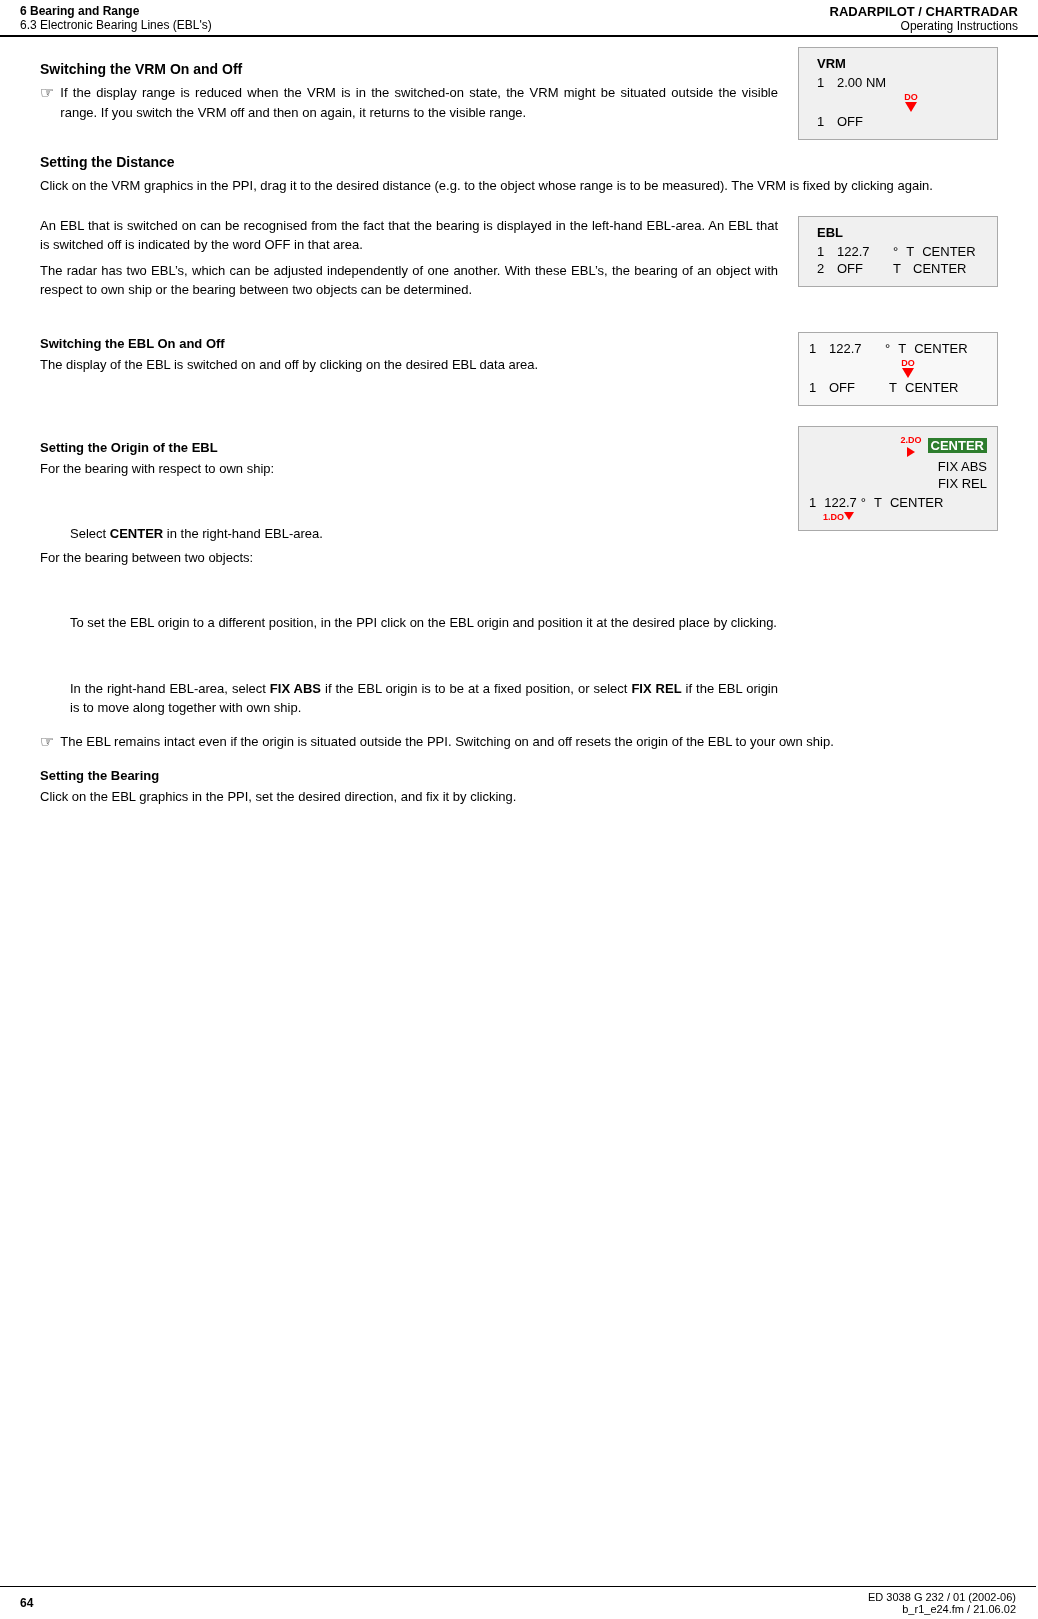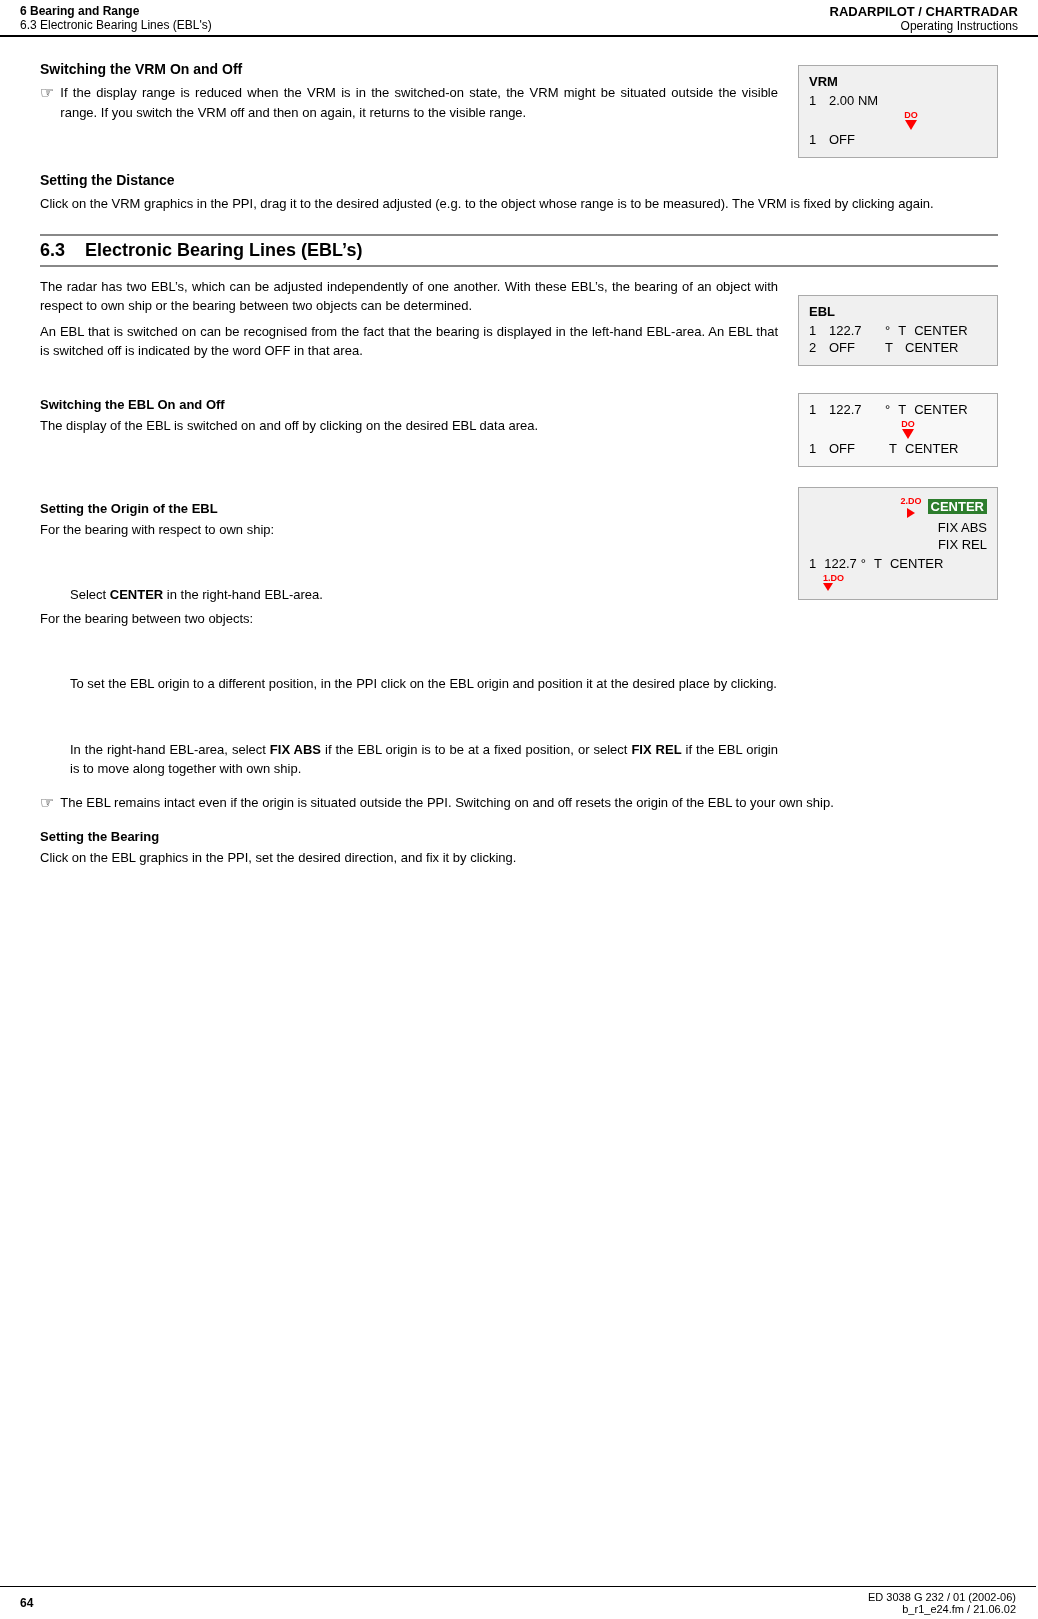--- a/index.html
+++ b/index.html
@@ -121,24 +121,23 @@
     }
     .big-section-title {
       font-size: 18px;
       font-weight: bold;
     }
 
     
     .ui-box {
       border: 1px solid #aaa;
       background: #f0f0f0;
-      padding: 8px 10px;
+      padding: 8px 18px;
       font-size: 13px;
       min-width: 170px;
-      margin-top: 18px;
     }
     .ui-box-label {
       font-weight: bold;
       margin-bottom: 4px;
       font-size: 13px;
     }
     .ui-box-row {
       display: flex;
       align-items: center;
       gap: 4px;
@@ -211,21 +210,21 @@
     }
     .arrow-right-shape {
       width: 0;
       height: 0;
       border-top: 5px solid transparent;
       border-bottom: 5px solid transparent;
       border-left: 8px solid red;
     }
     .arrow-down-small {
       display: flex;
-      flex-direction: column;
+      flex-direction: row;
       align-items: flex-start;
       margin-left: 10px;
     }
     .arrow-down-small .lbl {
       font-size: 9px;
       color: red;
       font-weight: bold;
     }
     .arrow-down-shape {
       width: 0;
@@ -312,33 +311,29 @@
           <div class="ui-box-row">
             <span class="col1">1</span>
             <span class="col2">OFF</span>
           </div>
         </div>
       </div>
     </div>
 
     <div>
       <div class="section-title">Setting the Distance</div>
-      <p>Click on the VRM graphics in the PPI, drag it to the desired adjusted (e.g. to the object whose range is to be measured). The VRM is fixed by clicking again.</p>
+      <p>Click on the VRM graphics in the PPI, drag it to the desired distance (e.g. to the object whose range is to be measured). The VRM is fixed by clicking again.</p>
     </div>
 
     <div class="big-section">
-      <div class="big-section-header">
-        <span class="big-section-number">6.3</span>
-        <span class="big-section-title">Electronic Bearing Lines (EBL’s)</span>
-      </div>
 
       <div class="two-col">
         <div class="main-text">
+          <p>An EBL that is switched on can be recognised from the fact that the bearing is displayed in the left-hand EBL-area. An EBL that is switched off is indicated by the word OFF in that area.</p>
           <p>The radar has two EBL’s, which can be adjusted independently of one another. With these EBL’s, the bearing of an object with respect to own ship or the bearing between two objects can be determined.</p>
-          <p>An EBL that is switched on can be recognised from the fact that the bearing is displayed in the left-hand EBL-area. An EBL that is switched off is indicated by the word OFF in that area.</p>
         </div>
         <div class="side-box">
           <div class="ui-box">
             <div class="ui-box-label">EBL</div>
             <div class="ui-box-row">
               <span class="col1">1</span>
               <span style="width:52px">122.7</span>
               <span>°</span>
               <span style="width:16px;text-align:center;">T</span>
               <span>CENTER</span>

